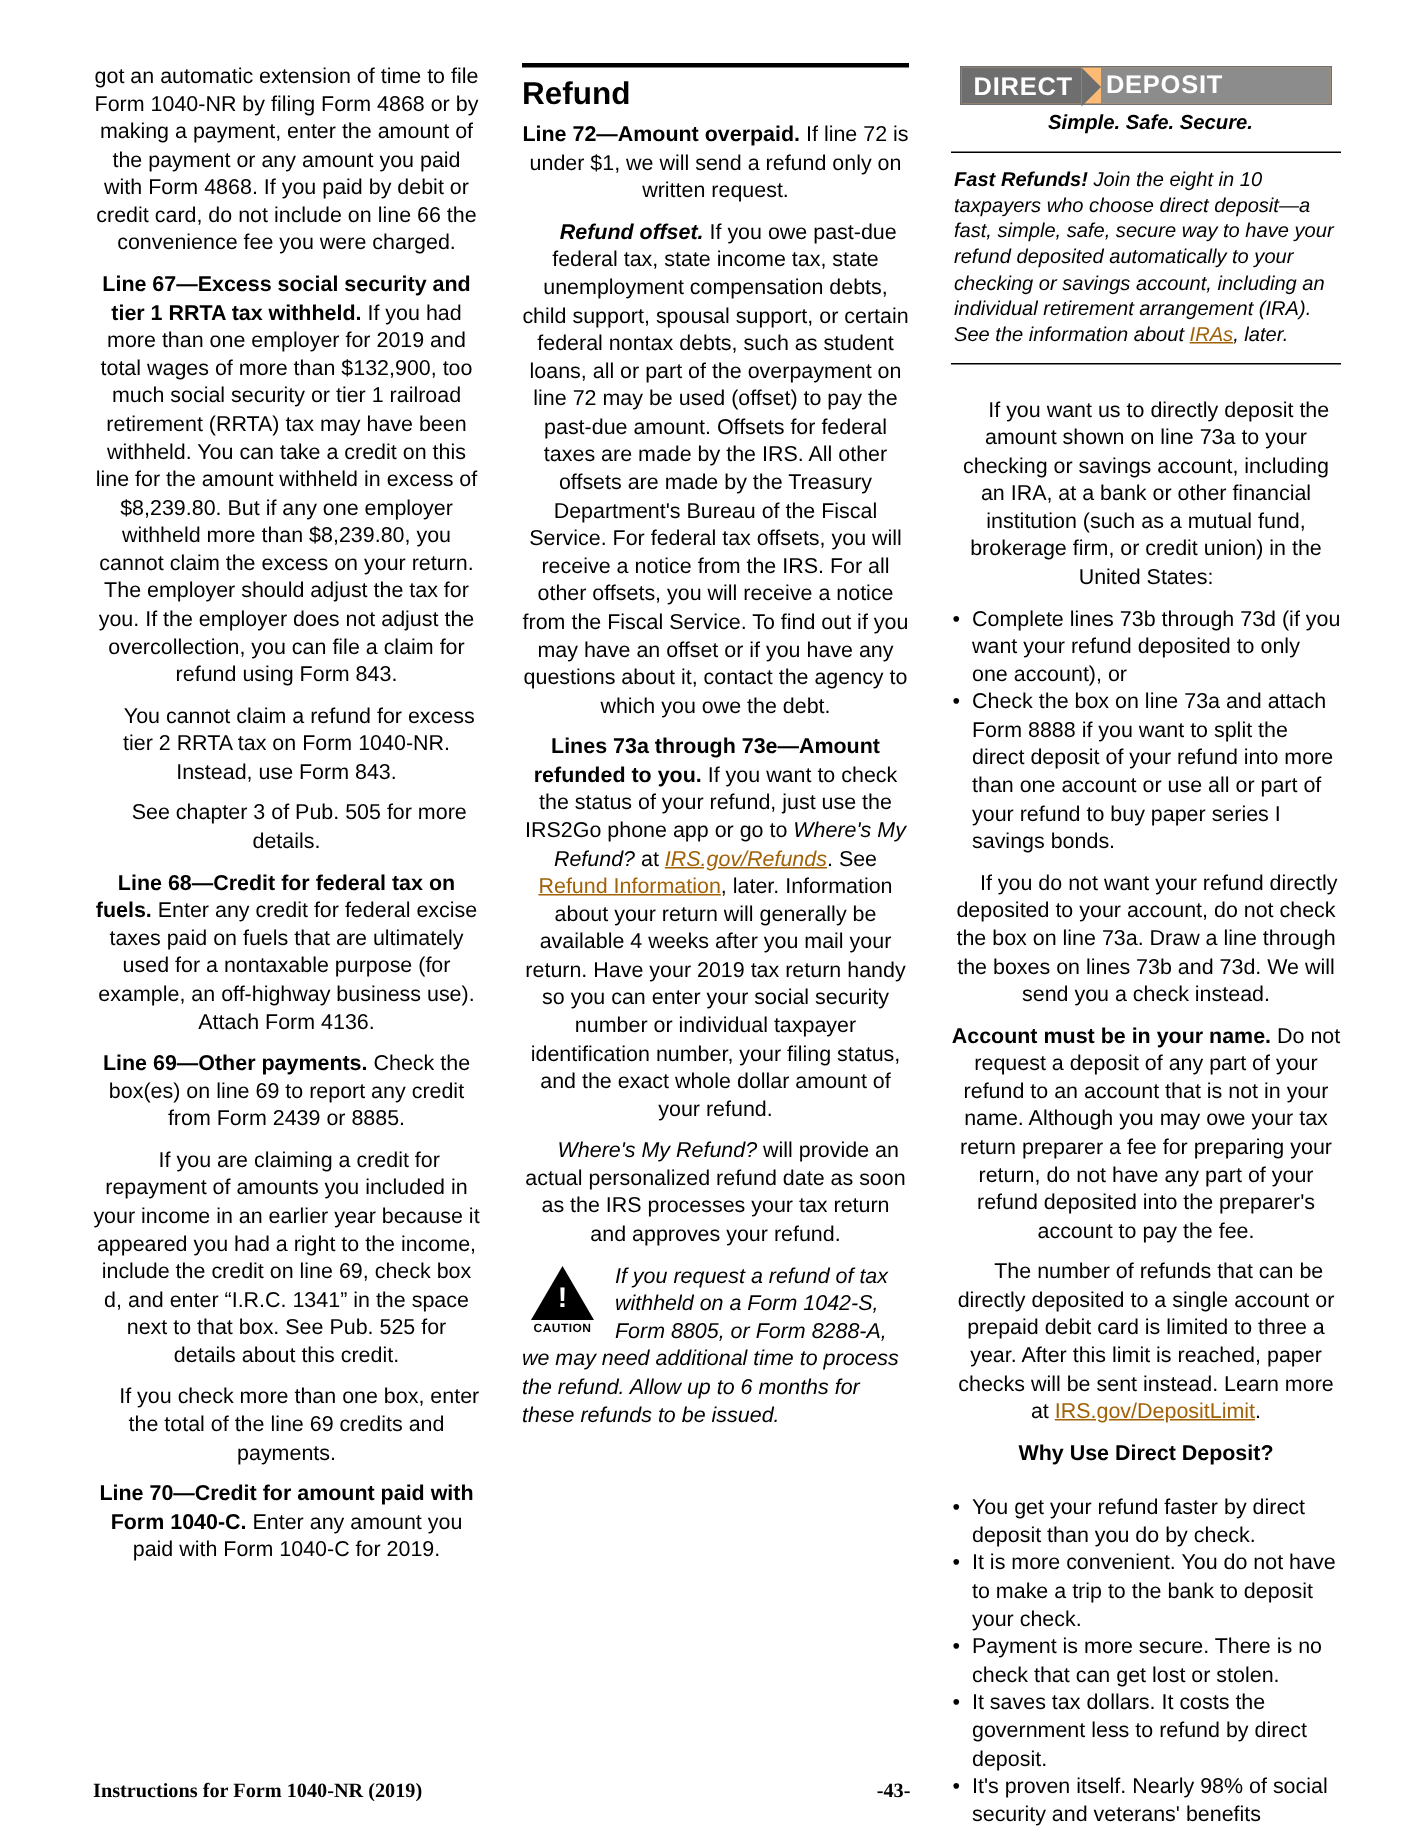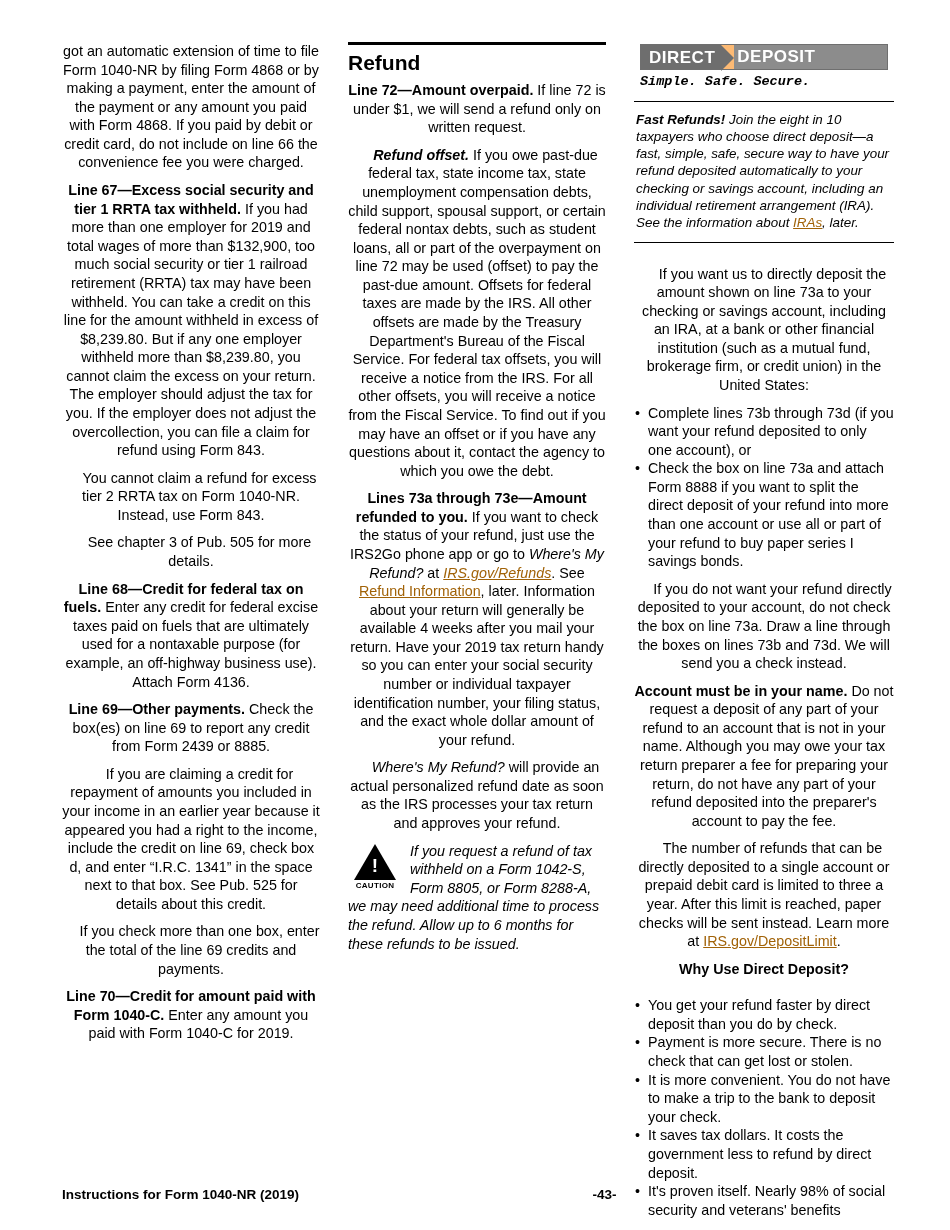--- a/index.html
+++ b/index.html
@@ -101,28 +101,27 @@
     color: #fff;
     font-weight: bold;
     font-size: 17px;
     letter-spacing: 0.5px;
     display: flex;
     align-items: center;
     padding-left: 3px;
     background: #8c8c8c;
   }
   .dd-tag {
-    text-align: left;
+    text-align: center;
     font-style: italic;
     font-weight: bold;
     font-size: 13.5px;
     margin-top: 3px;
     width: 254px;
     margin-left: 6px;
-    font-family: Liberation Mono, monospace;
   }
   .fast-box {
     border-top: 1px solid #000;
     border-bottom: 1px solid #000;
     margin-top: 10px;
     padding: 9px 2px 10px 2px;
     font-style: italic;
     font-size: 13.4px;
     line-height: 1.29;
   }
@@ -189,20 +188,21 @@
   }
 
   footer {
     position: absolute;
     left: 62px;
     right: 40px;
     bottom: 28px;
     display: flex;
     align-items: baseline;
     font-size: 13.5px;
+    font-family: Liberation Serif, serif;
   }
   .foot-left { font-weight: bold; }
   .foot-center {
     flex: 1;
     text-align: center;
     font-weight: bold;
   }
 </style>
 </head>
 <body>
@@ -282,22 +282,22 @@
       <p class="para indent">If you do not want your refund directly deposited to your account, do not check the box on line 73a. Draw a line through the boxes on lines 73b and 73d. We will send you a check instead.</p>
 
       <p class="para"><b>Account must be in your name.</b> <span>Do not request a deposit of any part of your refund to an account that is not in your name. Although you may owe your tax return preparer a fee for preparing your return, do not have any part of your refund deposited into the preparer's account to pay the fee.</span></p>
 
       <p class="para indent"><span>The number of refunds that can be directly deposited to a single account or prepaid debit card is limited to three a year. After this limit is reached, paper checks will be sent instead. Learn more at </span><a class="link" href="#">IRS.gov/DepositLimit</a><span>.</span></p>
 
       <p class="para" style="margin-bottom:18px"><b>Why Use Direct Deposit?</b></p>
 
       <ul class="bullets">
         <li>You get your refund faster by direct deposit than you do by check.</li>
+        <li>It is more convenient. You do not have to make a trip to the bank to deposit your check.</li>
         <li>Payment is more secure. There is no check that can get lost or stolen.</li>
-        <li>It is more convenient. You do not have to make a trip to the bank to deposit your check.</li>
         <li>It saves tax dollars. It costs the government less to refund by direct deposit.</li>
         <li>It's proven itself. Nearly 98% of social security and veterans' benefits</li>
       </ul>
     </div>
 
   </div>
 
   <footer>
     <div class="foot-left">Instructions for Form 1040-NR (2019)</div>
     <div class="foot-center">-43-</div>

